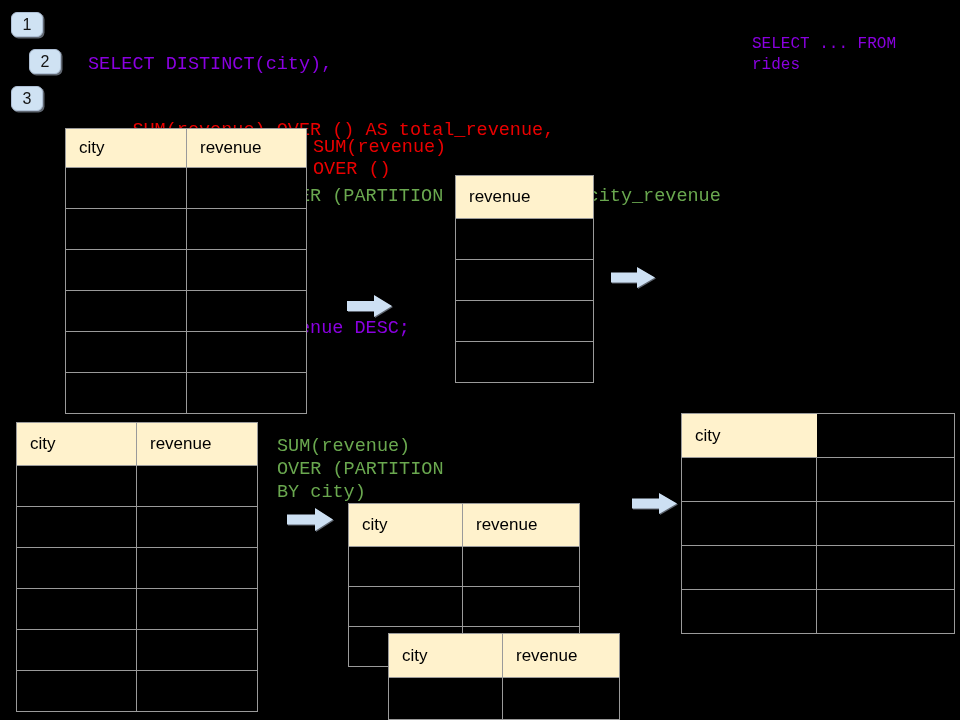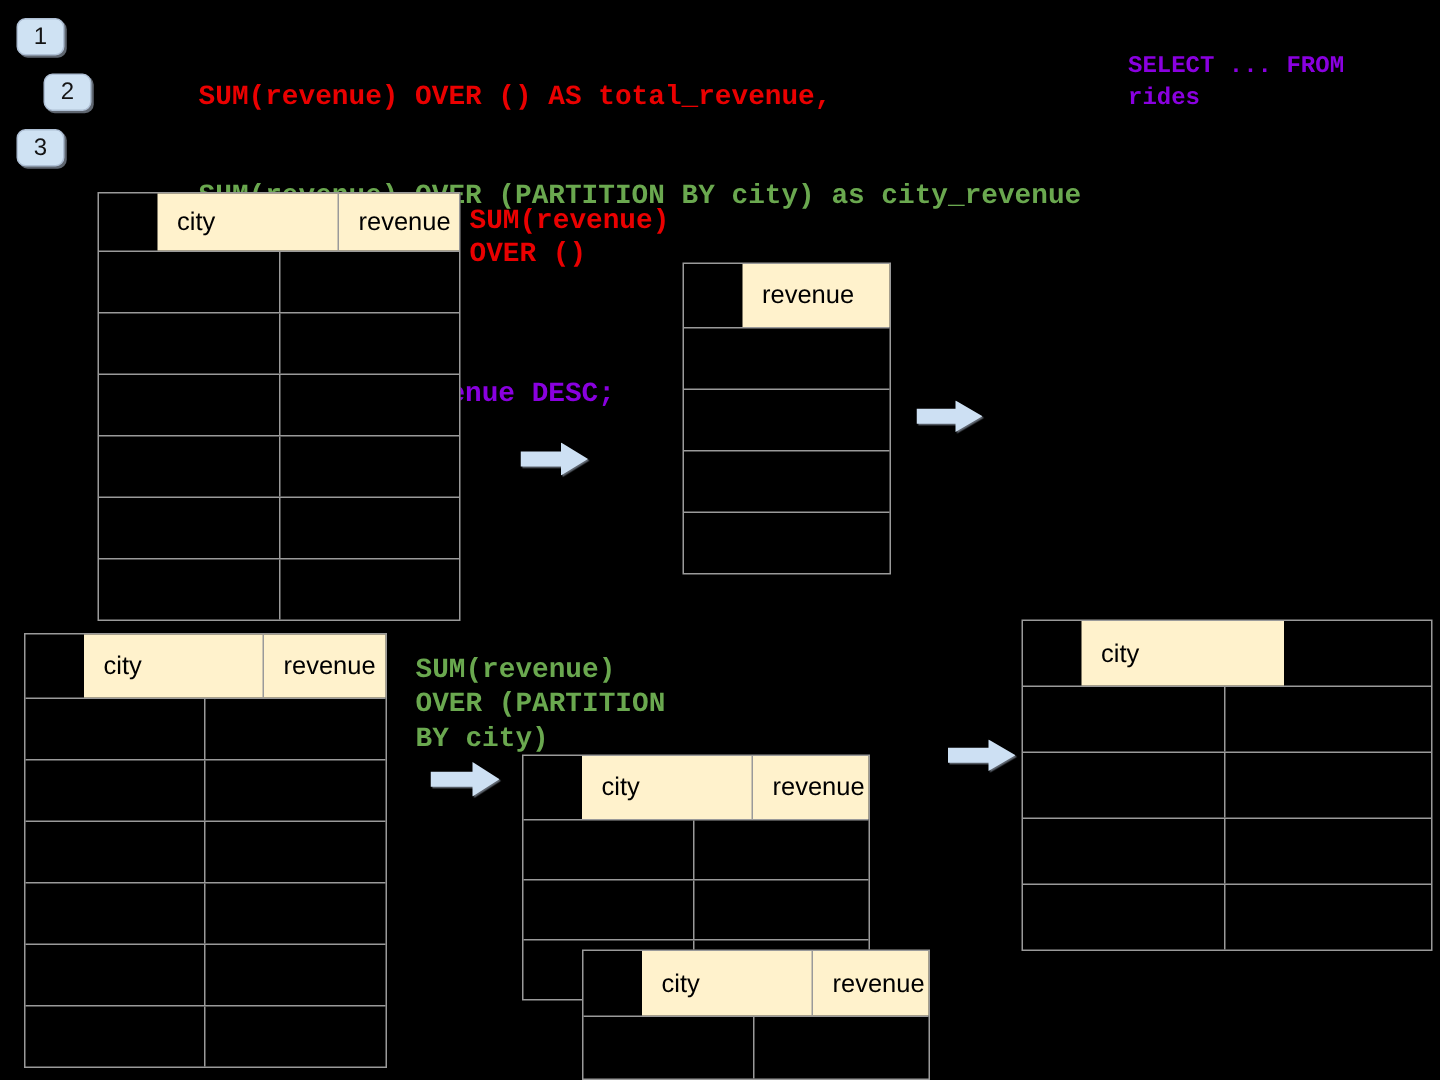--- a/index.html
+++ b/index.html
@@ -5,21 +5,21 @@
   html,body{margin:0;padding:0;}
   body{
     width:960px;height:720px;
     background:var(--background,#000);
     overflow:hidden;position:relative;
     font-family:"Liberation Sans",sans-serif;
   }
   
   .mono{
     font-family:"Liberation Mono","DejaVu Sans Mono",monospace;
-    font-weight:bold;white-space:pre;
+    font-weight:normal;white-space:pre;
   }
   .code{position:absolute;left:88px;top:10px;font-size:18.5px;line-height:22px;}
   .c-purple{color:var(--code-purple);}
   .c-red{color:var(--code-red);}
   .c-green{color:var(--code-green);}
   .note{position:absolute;left:752px;top:34px;font-size:16px;line-height:21px;color:var(--code-purple);}
   .lbl-red{position:absolute;left:313px;top:137px;font-size:18.5px;line-height:22px;color:var(--code-red);}
   .lbl-green{position:absolute;left:277px;top:435px;font-size:18.5px;line-height:23px;color:var(--code-green);}
   
   .badge{
@@ -27,21 +27,21 @@
     background:var(--badge-fill);border:1px solid #aebfd4;border-radius:6px;
     box-shadow:1.5px 1.5px 0 #5f6670;
     display:flex;align-items:center;justify-content:center;
     font-size:16px;color:#141414;
   }
   #badge1{left:11px;top:12px;}
   #badge2{left:29px;top:49px;}
   #badge3{left:11px;top:86px;}
   
   .tbl{position:absolute;background:#000;border:1px solid var(--table-border);}
-  .hrow{display:flex;border-bottom:1px solid var(--table-border);padding-left:39px;}
+  .hrow{display:flex;border-bottom:1px solid var(--table-border);}
   .th{
     background:var(--table-header-fill);
     border-right:1px solid var(--table-border);
     display:flex;align-items:center;
     padding-left:13px;font-size:17px;color:#000;
     box-sizing:border-box;
   }
   .th:last-child{border-right:none;}
   .r{display:flex;border-bottom:1px solid var(--table-border);}
   .r:last-child{border-bottom:none;}
@@ -69,20 +69,21 @@
   #arrow4{left:632px;top:493px;}
 </style>
 </head>
 <body>
 
 <div class="badge" id="badge1">1</div>
 <div class="badge" id="badge2">2</div>
 <div class="badge" id="badge3">3</div>
 
 <div class="code mono">
+  <div class="c-purple">SELECT DISTINCT(city),</div>
   <div class="c-red">    SUM(revenue) OVER () AS total_revenue,</div>
   <div class="c-green">    SUM(revenue) OVER (PARTITION BY city) as city_revenue</div>
   <div class="c-purple">  FROM rides</div>
   <div class="c-purple">  ORDER by city_revenue DESC;</div>
 </div>
 
 <div class="note mono">SELECT ... FROM
 rides</div>
 
 <div class="lbl-red mono">SUM(revenue)

